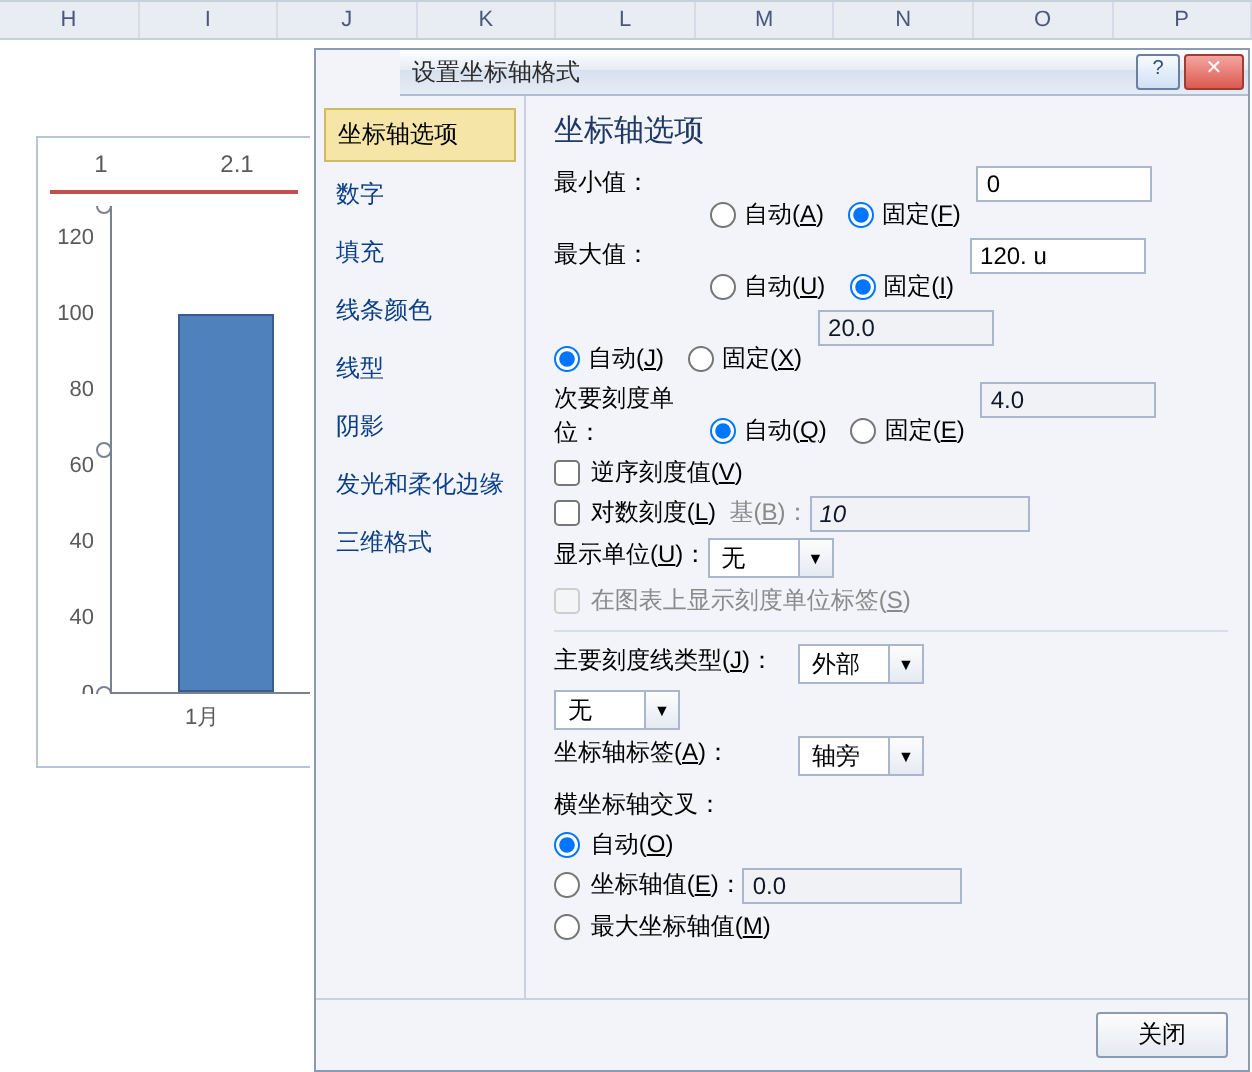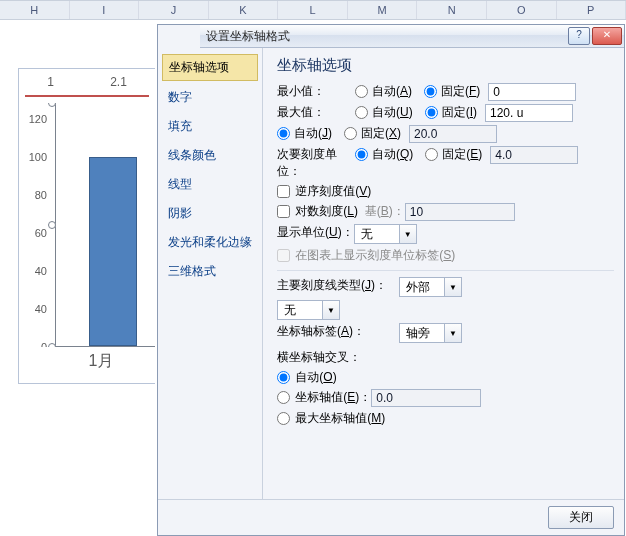--- a/index.html
+++ b/index.html
@@ -120,21 +120,21 @@
   .bar {
     position:absolute;
     bottom:1px;
     width:46px;
     left:64px;
     background:#4f81bd;
     border:1px solid #385d8a;
   }
   .x-axis-label {
     text-align:center;
-    font-size:16px;
+    font-size:11px;
     color:#5a5a5a;
     margin-top:4px;
     padding-left:28px;
   }
 
   
   .dialog {
     position: absolute;
     left: 157px;
     top: 24px;
@@ -218,20 +218,21 @@
     margin:3px 0;
     font-size:12px;
   }
   .row .lbl{
     width:78px;
   }
   .radio-group{
     display:flex;
     align-items:center;
     gap:4px;
+    margin-top:16px;
   }
   .radio-group label{
     display:flex;
     align-items:center;
     margin-right:8px;
     gap:2px;
   }
   input[type=text]{
     height:18px;
     border:1px solid #a9b6cb;
@@ -416,21 +417,21 @@
       </div>
 
       <div class="row sm">
         <label><input type="checkbox" style=""> <span>逆序刻度值(<span class="accel">V</span>)</span></label>
       </div>
 
       <div class="row sm">
         <label><input type="checkbox" style=""> <span>对数刻度(<span class="accel">L</span>)</span></label>
         &nbsp;&nbsp;
         <span class="disabled">基(<span class="accel">B</span>)：</span>
-        <input type="text" disabled="" style="width: 110px;" value="10">
+        <input type="text" disabled="" style="width: 110px; font-style: italic;" value="10">
       </div>
 
       <div class="row sm">
         <span>显示单位(<span class="accel">U</span>)：</span>
         <div class="select-like">
           <span>无</span>
           <div class="arrow">▼</div>
         </div>
       </div>
       <div class="row sm disabled">

